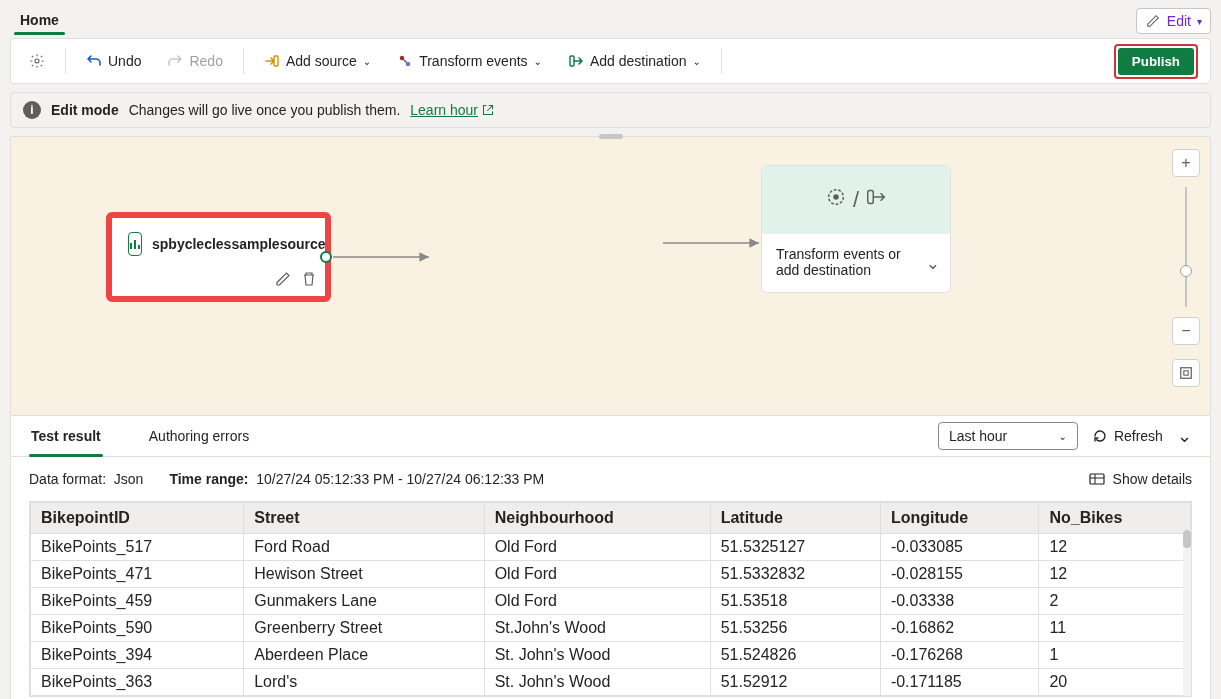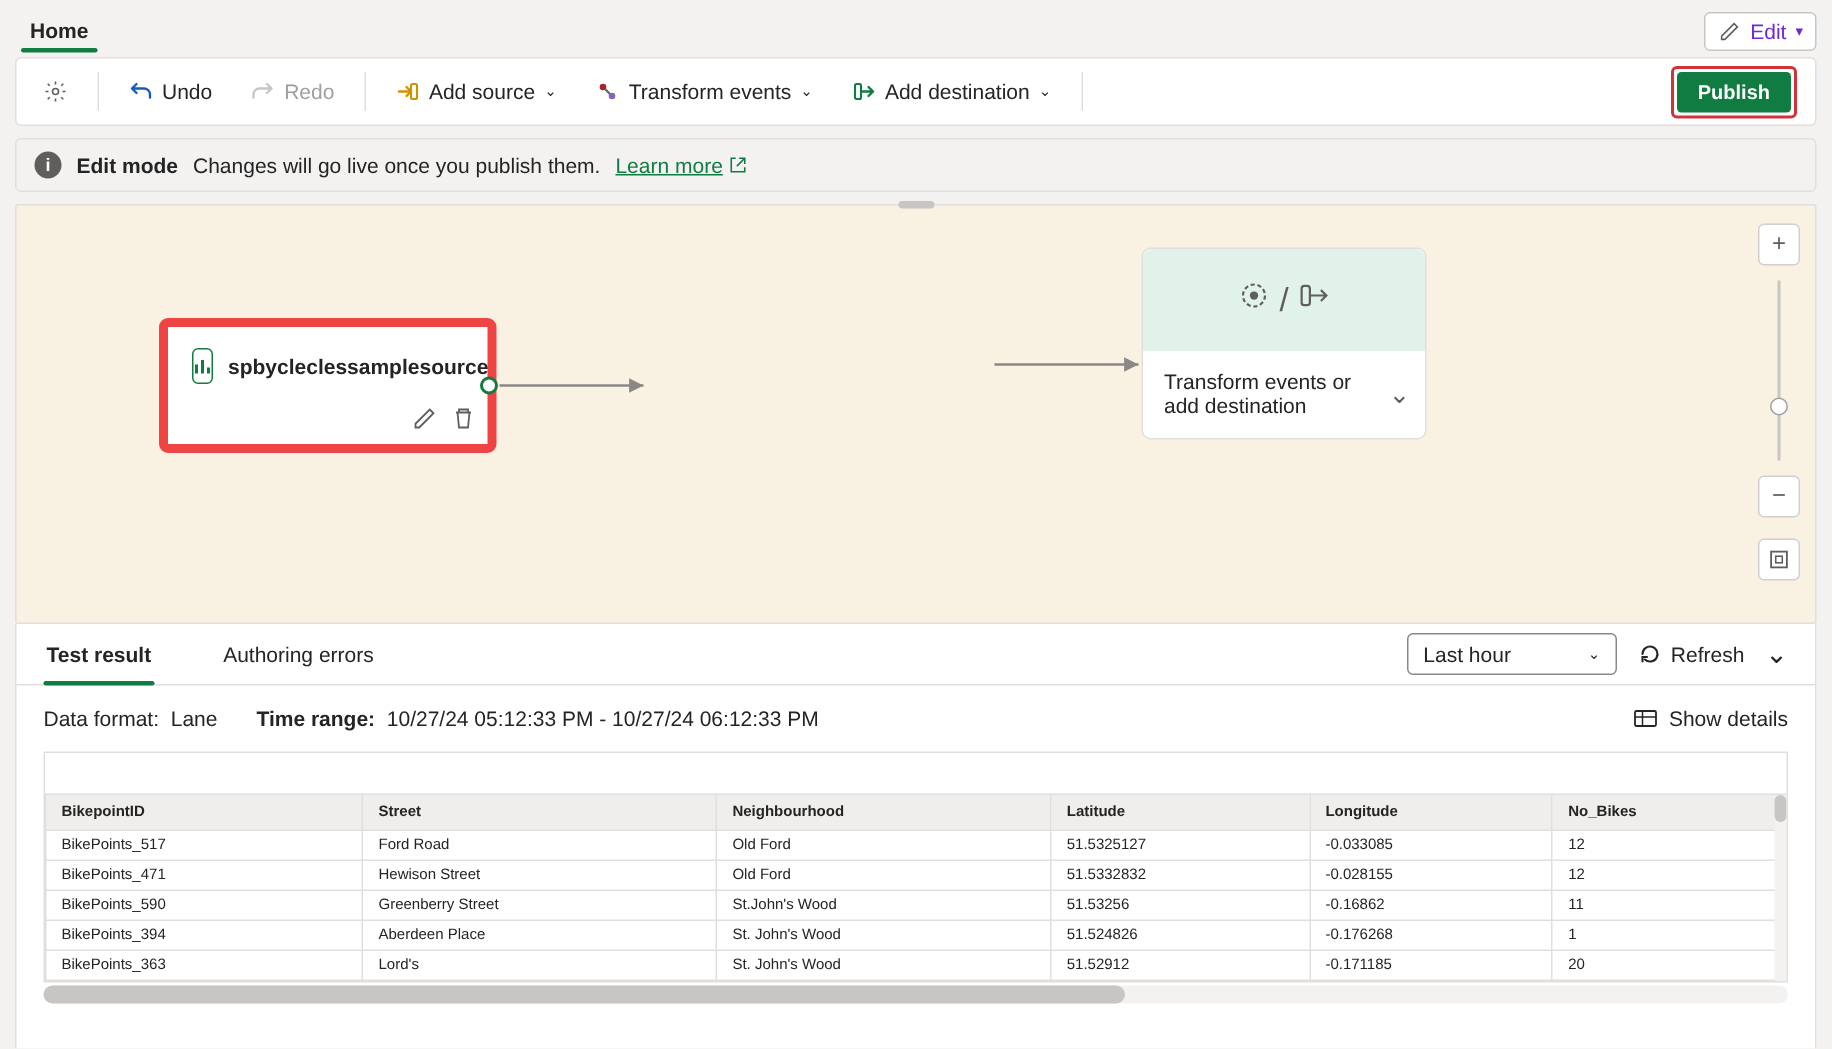--- a/index.html
+++ b/index.html
@@ -56,21 +56,21 @@
   .bp-tab.active { font-weight: 600; }
   .bp-tab.active::after { content: ""; position: absolute; left: 0; right: 0; bottom: -1px; height: 3px; background: #107c41; border-radius: 2px; }
   .bp-tools { display: flex; align-items: center; gap: 14px; }
   .dd { border: 1px solid #8a8886; border-radius: 4px; padding: 5px 10px; display: flex; align-items: center; gap: 40px; min-width: 140px; justify-content: space-between; cursor: pointer; }
   .refresh { display: flex; align-items: center; gap: 6px; color: #242424; cursor: pointer; }
   .meta-row { display: flex; align-items: center; justify-content: space-between; padding: 14px 18px; }
   .meta-left { display: flex; gap: 26px; align-items: center; color: #242424; }
   .show-details { display: flex; align-items: center; gap: 8px; cursor: pointer; }
   
   .table-wrap { margin: 0 18px; border: 1px solid #e1dfdd; overflow: hidden; position: relative; }
-  table { width: 100%; border-collapse: collapse; font-size: 10px; margin-top: 27px; }
+  table { width: 100%; border-collapse: collapse; font-size: 16px; }
   thead th { text-align: left; background: #efeeec; font-weight: 600; padding: 6px 10px; border: 1px solid #e1dfdd; }
   tbody td { padding: 4px 10px; border: 1px solid #e1dfdd; }
   .vtrack { position: absolute; right: 0; top: 28px; bottom: 0; width: 8px; background: #f3f2f1; }
   .vthumb { position: absolute; top: 0; width: 8px; height: 18px; background: #c8c6c4; border-radius: 4px; }
   .hscroll { height: 12px; background: #f3f2f1; margin: 2px 18px 0 18px; border-radius: 6px; position: relative; }
   .hthumb { position: absolute; left: 0; height: 12px; width: 62%; background: #c8c6c4; border-radius: 6px; }
 </style>
 </head>
 <body>
 <div class="shell">
@@ -152,21 +152,21 @@
   <div class="publish-btn-wrap">
     <button class="publish-btn">Publish</button>
   </div>
 </div>
 
 <div class="banner">
   <span class="info-icon">i</span>
   <strong>Edit mode</strong>
   <span>Changes will go live once you publish them.</span>
   <a href="#" class="learn-link">
-    <span>Learn more</span>
+    <span>Learn hour</span>
     <svg width="12" height="12" viewBox="0 0 16 16">
           <path d="M6 2H2v12h12v-4M9 2h5v5M14 2 7 9" fill="none" stroke="#107c41" stroke-width="1.4"></path>
         </svg>
   </a>
 </div>
 
 <div class="canvas-outer">
 
   <div class="node" style="left:95px; top:75px; width:225px; height:90px;">
     <div style="display:flex;align-items:center">
@@ -264,21 +264,21 @@
               <path d="M3 8a5 5 0 1 1 1.6 3.7M3 13v-3h3" fill="none" stroke="#242424" stroke-width="1.4" stroke-linecap="round"></path>
             </svg>
         <span>Refresh</span>
       </div>
       <span class="chev" style="font-size:18px; cursor:pointer">⌄</span>
     </div>
   </div>
 
   <div class="meta-row">
     <div class="meta-left">
-      <span><span>Data format:</span>&nbsp;&nbsp;<span>Lane</span></span>
+      <span><span>Data format:</span>&nbsp;&nbsp;<span>Json</span></span>
       <span><b>Time range:</b>&nbsp;&nbsp;<span>10/27/24 05:12:33 PM - 10/27/24 06:12:33 PM</span></span>
     </div>
     <div class="show-details">
       <svg width="16" height="16" viewBox="0 0 16 16">
             <rect x="1" y="3" width="14" height="10" rx="1" fill="none" stroke="#242424" stroke-width="1.2"></rect>
             <path d="M1 7h14M6 3v10" stroke="#242424" stroke-width="1"></path>
           </svg>
       <span>Show details</span>
     </div>
   </div>
@@ -306,20 +306,28 @@
             </tr>
             <tr>
               <td>BikePoints_471</td>
               <td>Hewison Street</td>
               <td>Old Ford</td>
               <td>51.5332832</td>
               <td>-0.028155</td>
               <td>12</td>
             </tr>
             <tr>
+              <td>BikePoints_459</td>
+              <td>Gunmakers Lane</td>
+              <td>Old Ford</td>
+              <td>51.53518</td>
+              <td>-0.03338</td>
+              <td>2</td>
+            </tr>
+            <tr>
               <td>BikePoints_590</td>
               <td>Greenberry Street</td>
               <td>St.John's Wood</td>
               <td>51.53256</td>
               <td>-0.16862</td>
               <td>11</td>
             </tr>
             <tr>
               <td>BikePoints_394</td>
               <td>Aberdeen Place</td>

